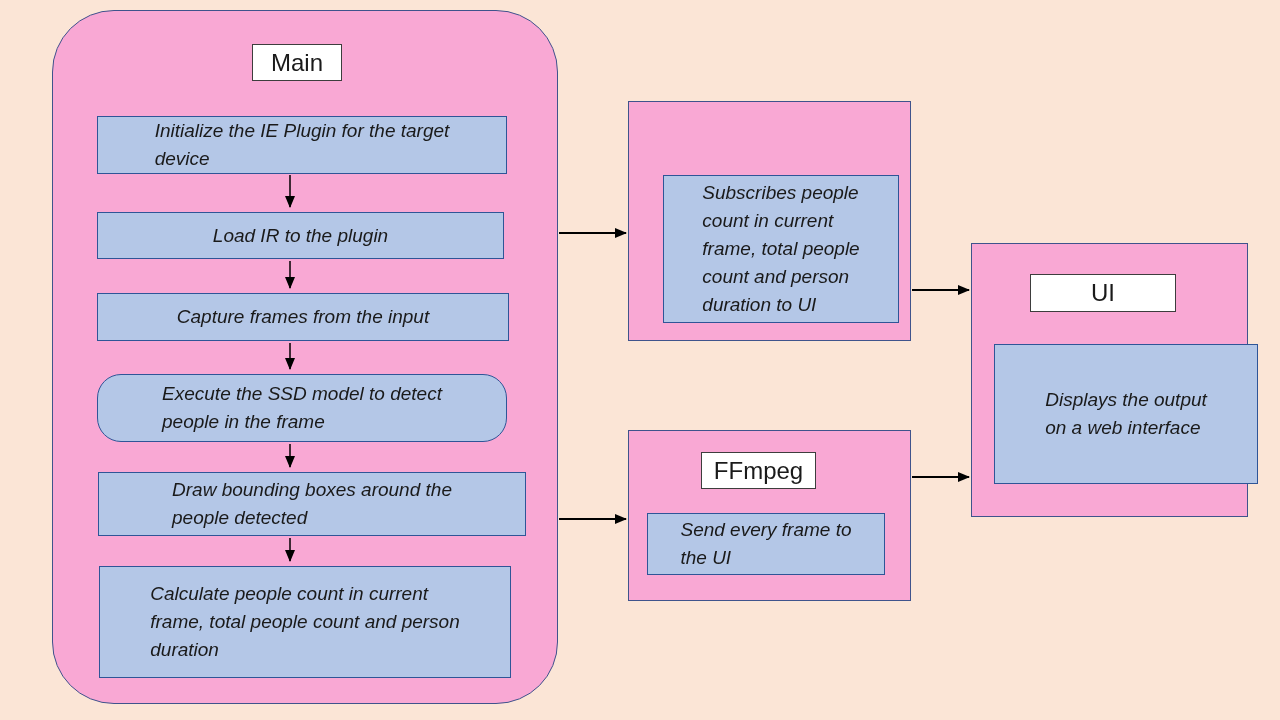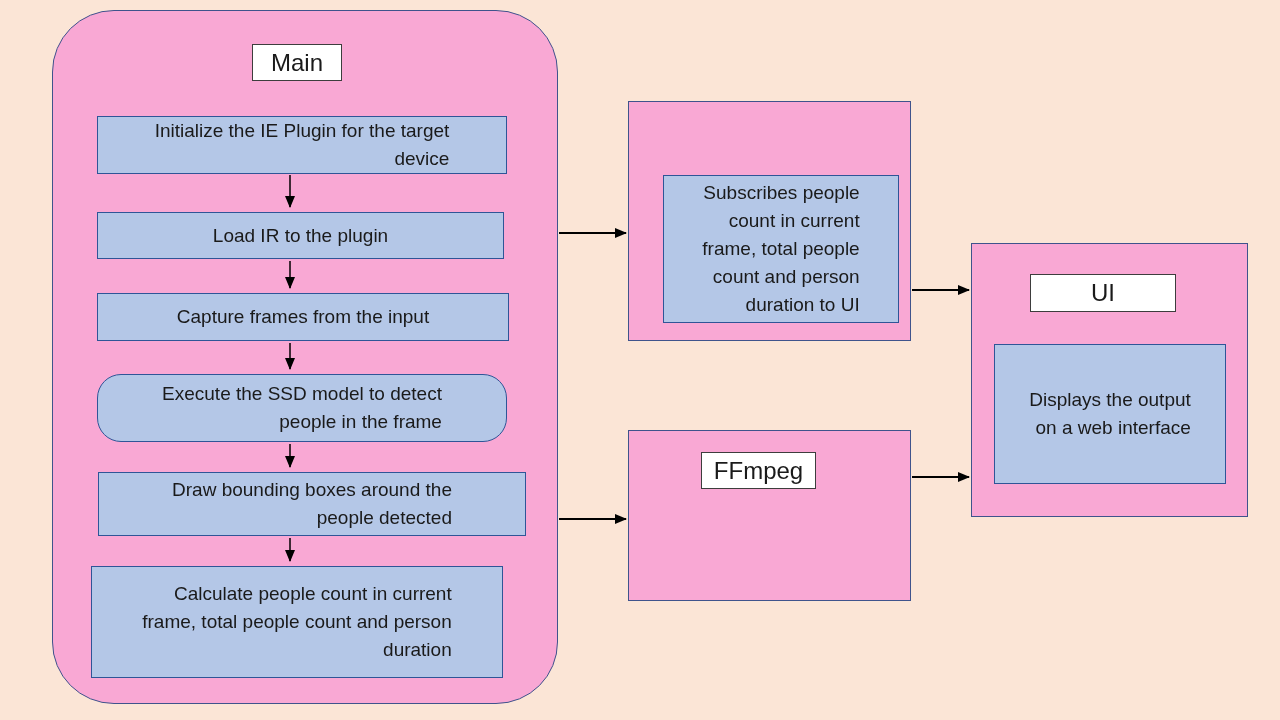--- a/index.html
+++ b/index.html
@@ -36,25 +36,26 @@
   }
   .title-box--sm{ font-size:22px; }
   .process{
     position:absolute;
     background:#b4c7e7;
     border:1.5px solid #2f5597;
     box-sizing:border-box;
     display:flex;
     align-items:center;
     justify-content:center;
-    text-align:right;
+    text-align:left;
     white-space:pre-line;
     font-size:19px;
     line-height:1.47;
     padding:2px 6px;
+    font-style:italic;
   }
   svg.arrows{
     position:absolute;
     left:0; top:0;
     width:1280px; height:720px;
     pointer-events:none;
   }
 </style>
 </head>
 <body>
@@ -70,40 +71,42 @@
     <div class="process" style="left:44px; top:201px; width:407px; height:47px;">Load IR to the plugin</div>
 
     <div class="process" style="left:44px; top:282px; width:412px; height:48px;">Capture frames from the input</div>
 
     <div class="process" style="left:44px; top:363px; width:410px; height:68px;border-radius:24px;">Execute the SSD model to detect
 people in the frame</div>
 
     <div class="process" style="left:45px; top:461px; width:428px; height:64px;">Draw bounding boxes around the
 people detected</div>
 
-    <div class="process" style="left:38px; top:555px; width:412px; height:112px;">Calculate people count in current
+    <div class="process" style="left:46px; top:555px; width:412px; height:112px;">Calculate people count in current
 frame, total people count and person
 duration</div>
   </div>
 
   <div class="group" style="left:628px; top:101px; width:283px; height:240px;">
     <div class="process" style="left:34px; top:73px; width:236px; height:148px;">Subscribes people
 count in current
 frame, total people
 count and person
 duration to UI</div>
   </div>
 
   <div class="group" style="left:628px; top:430px; width:283px; height:171px;">
     <div class="title-box" style="left:72px; top:21px; width:115px; height:37px;">FFmpeg</div>
+    <div class="process" style="left:18px; top:82px; width:238px; height:62px;">Send every frame to
+the UI</div>
   </div>
 
   <div class="group" style="left:971px; top:243px; width:277px; height:274px;">
     <div class="title-box" style="left:58px; top:30px; width:146px; height:38px;">UI</div>
-    <div class="process" style="left:22px; top:100px; width:232px; height:140px;">Displays the output
+    <div class="process" style="left:22px; top:100px; width:264px; height:140px;">Displays the output
 on a web interface</div>
   </div>
 
   <svg class="arrows" viewBox="0 0 1280 720" xmlns="http://www.w3.org/2000/svg">
     <defs>
       <marker id="ah" markerUnits="userSpaceOnUse" markerWidth="12" markerHeight="10" refX="11" refY="5" orient="auto">
         <path d="M0,0 L12,5 L0,10 z" fill="#000000"></path>
       </marker>
     </defs>
 

